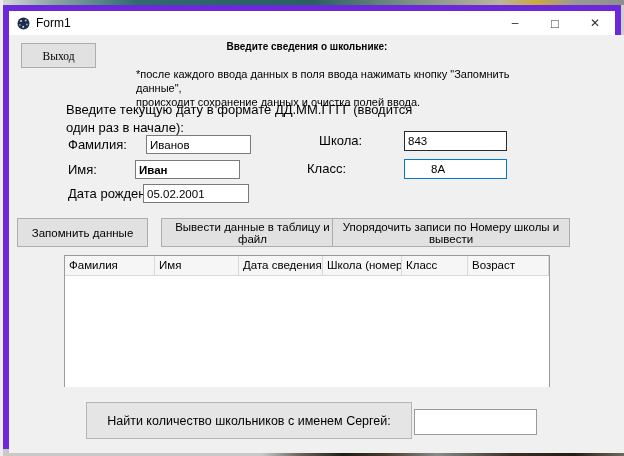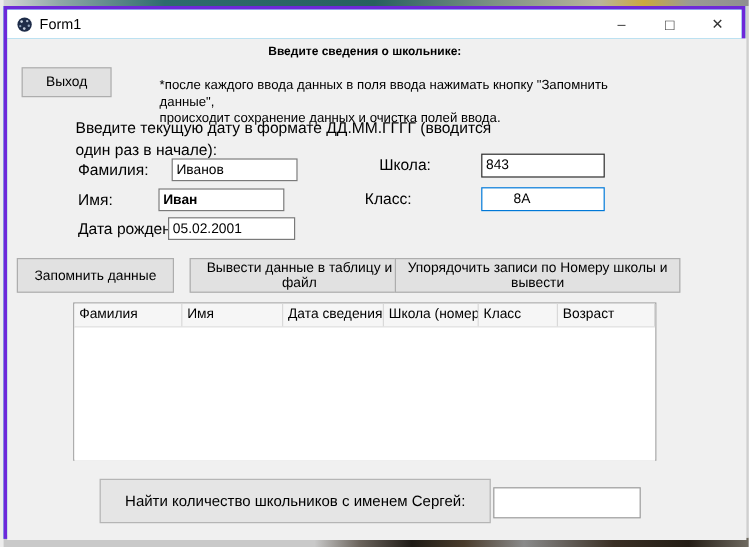--- a/index.html
+++ b/index.html
@@ -11,37 +11,37 @@
   }
   
   .desk-top { position:absolute; left:0; top:0; width:624px; height:5px;
     background:linear-gradient(90deg,#d9d9d9 0%,#8fa8a6 8%,#2e6b6e 22%,#27605f 50%,#7d9284 66%,#b9b49c 80%,#caa93f 86%,#9a9a94 92%,#8f8f8f 100%); }
   .desk-bottom { position:absolute; left:0; bottom:0; width:624px; height:8px;
     background:linear-gradient(90deg,#c9c9c9 0%,#c9c9c9 42%,#6b645c 48%,#1f1b16 55%,#4a3c2c 62%,#8a8a8a 70%,#3a2f24 82%,#241d15 92%,#6f6a60 100%); }
   .desk-left { position:absolute; left:0; top:0; width:3px; height:456px; background:#ececec; }
   .desk-right { position:absolute; right:0; top:5px; width:3px; height:443px; background:#cfcfcf; }
 
   .window { position:absolute; left:3px; top:5px; width:618px; height:444px;
-    background:#0ea5e9; border:3px solid #6d28d9; }
+    background:#15803d; border:6px solid #6d28d9; }
   .titlebar { position:absolute; left:0; top:0; width:100%; height:24px; background:#ffffff;
     display:flex; align-items:center; }
   .titlebar .app-icon { margin-left:8px; width:13px; height:13px; flex:0 0 auto; }
   .titlebar .title-text { margin-left:6px; font-size:12px; color:#000; }
   .win-controls { margin-left:auto; display:flex; height:100%; }
   .win-btn { width:40px; height:100%; display:flex; align-items:center; justify-content:center;
     font-size:12px; color:#333; cursor:default; }
   .win-btn.max { font-size:13px; }
 
   .client { position:absolute; left:0; top:24px; width:616px; height:418px; background:#f0f0f0; }
 
   .btn { position:absolute; background:#e1e1e1; border:1px solid #adadad; color:#000;
     font-size:11.5px; font-family:"Liberation Sans",sans-serif;
     display:flex; align-items:center; justify-content:center; }
 
-  .exit-btn { left:12px; top:24px; width:75px; height:25px; }
+  .exit-btn { left:12px; top:8px; width:75px; height:25px;font-family:Liberation Serif, serif; }
 
   .main-title { position:absolute; left:98px; top:6px; width:400px; text-align:center;
     font-size:10px; font-weight:bold; color:#000; }
   .note { position:absolute; left:127px; top:32px; width:380px; font-size:11px;
     line-height:14px; color:#000; }
 
   .lbl { position:absolute; font-size:13px; color:#000; }
   .tbx { position:absolute; background:#fff; border:1px solid #7a7a7a; font-size:11.5px;
     padding:0 3px; font-family:"Liberation Sans",sans-serif; color:#000; outline:none; }
   .tbx.dark { border:1.5px solid #2b2b2b; }

